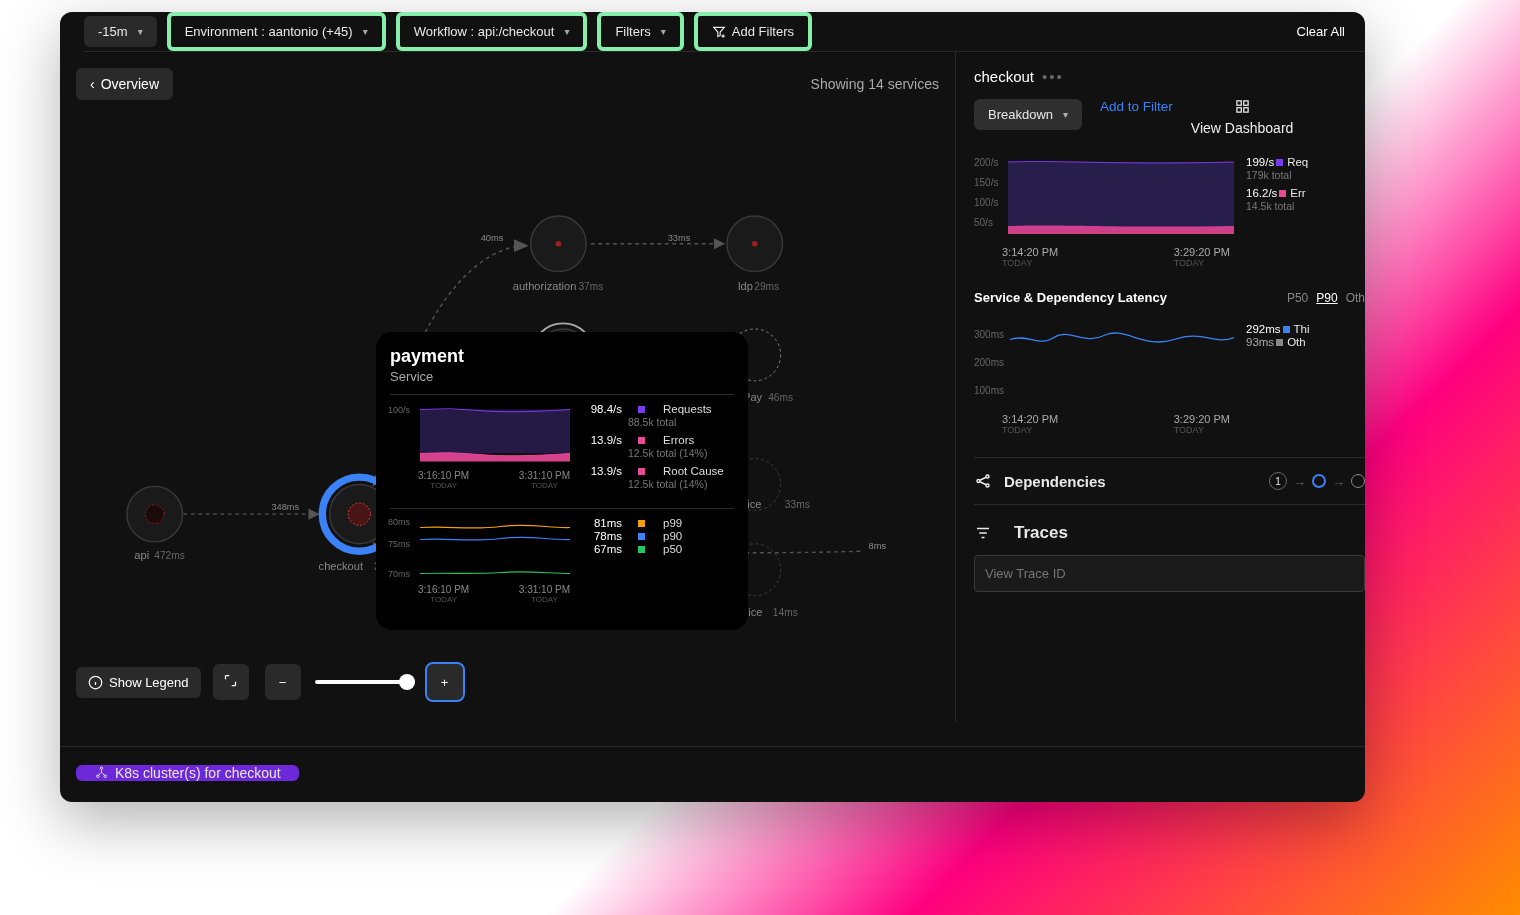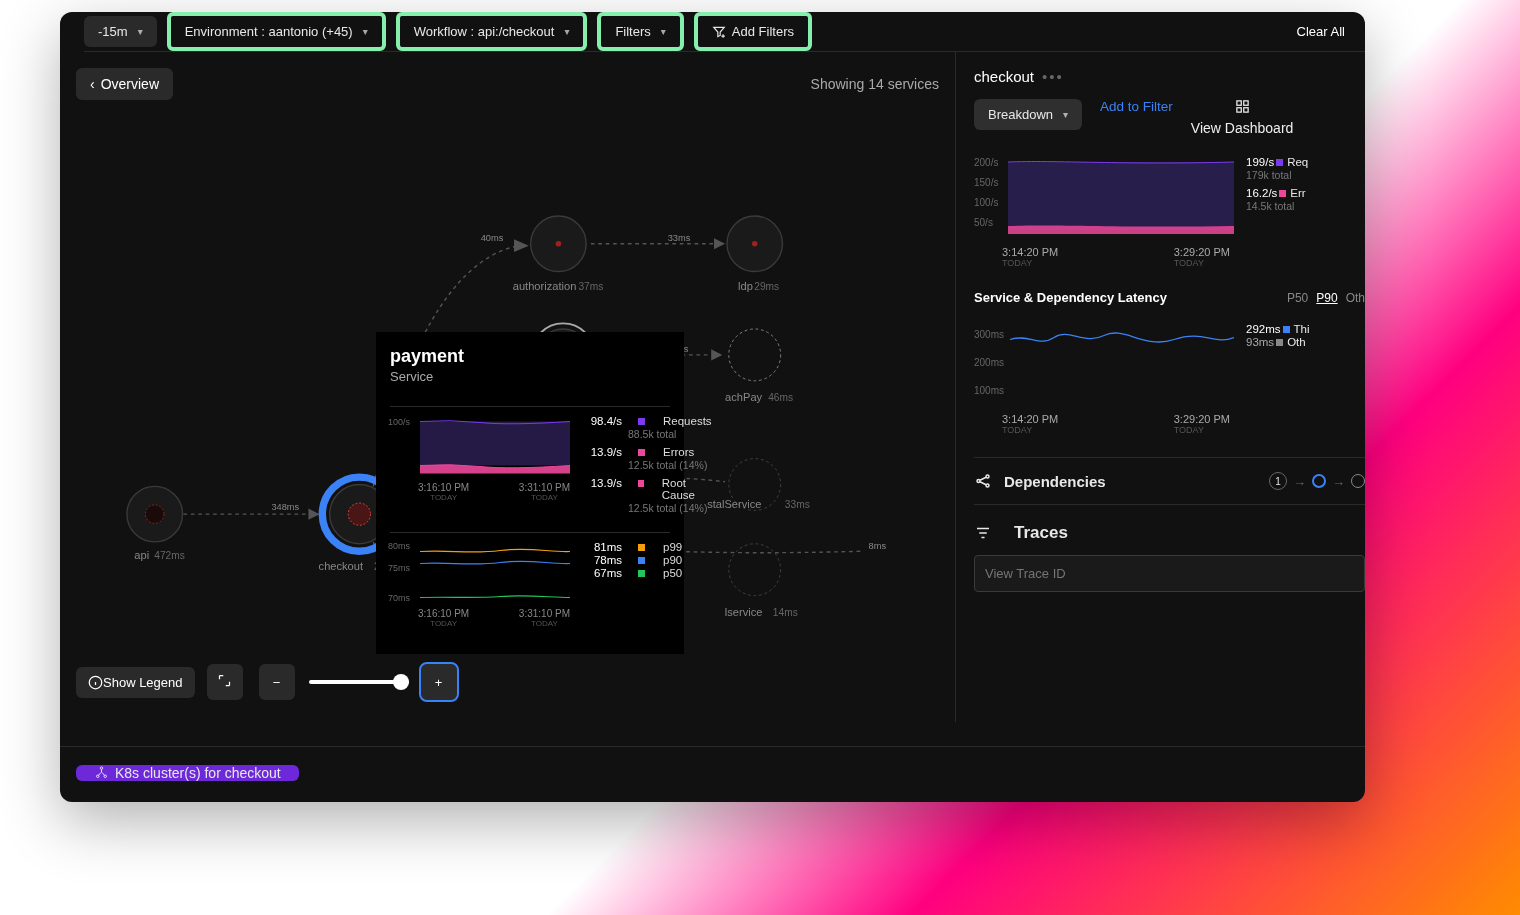--- a/index.html
+++ b/index.html
@@ -104,28 +104,28 @@
     .edge-label { fill: #888; font-size: 10px; }
     .edge-label.hot { fill: #f59e0b; }
     .edge-label.bad { fill: #ef4444; }
     .arrow { fill: #555; }
     .arrow.hot { fill: #f59e0b; }
 
     .tooltip {
       position: absolute;
       top: 280px;
       left: 316px;
-      width: 308px;
+      width: 372px;
       background: #000;
-      border-radius: 0;
+      border-radius: 16px;
       padding: 14px;
       font-size: 12px;
     }
     .tooltip h3 { font-size: 18px; font-weight: 700; color: #fff; margin-bottom: 2px; }
-    .tooltip .sub { color: #aaa; font-size: 13px; margin-bottom: 22px; }
+    .tooltip .sub { color: #aaa; font-size: 13px; margin-bottom: 10px; }
     .tt-row { display: flex; gap: 12px; margin-bottom: 12px; border-top: 1px solid #2a2a2a; padding-top: 8px;}
     .tt-chart { width: 180px; height: 65px; position: relative; }
     .tt-chart svg { width: 100%; height: 100%; }
     .tt-yaxis { position: absolute; left: -2px; font-size: 9px; color: #666; }
     .tt-xaxis { display: flex; justify-content: space-between; font-size: 10px; color: #888; margin-top: 2px;}
     .tt-xaxis div { text-align: center; }
     .tt-xaxis .today { font-size: 8px; color: #555; }
     .tt-legend { flex: 1; font-size: 11.5px; }
     .tt-legend-row { display: flex; align-items: baseline; gap: 14px; margin-bottom: 1px; }
     .tt-legend-row .val { color: #fff; min-width: 40px; text-align: right;}
@@ -144,20 +144,21 @@
     .ctrl-btn {
       background: #2a2a2a;
       border: none;
       color: #fff;
       border-radius: 6px;
       padding: 8px 12px;
       font-size: 13px;
       cursor: pointer;
       display: inline-flex;
       align-items: center;
+      gap: 6px;
     }
     .ctrl-btn.sq { width: 36px; height: 36px; justify-content: center; padding: 0;}
     .ctrl-btn.highlight { outline: 2px solid #3b82f6; }
     .zoom-slider {
       width: 100px;
       height: 4px;
       background: #fff;
       border-radius: 2px;
       position: relative;
     }

